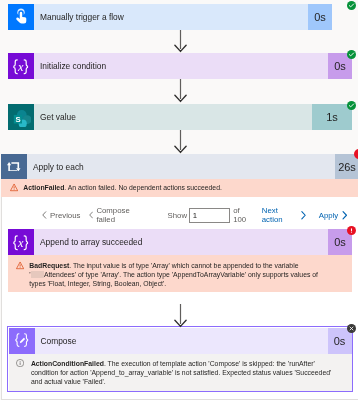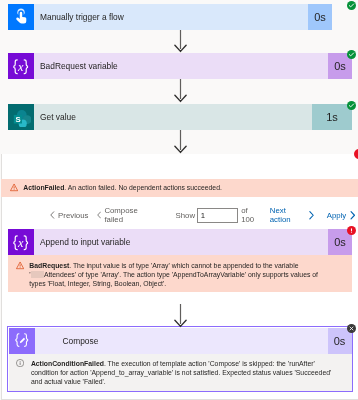--- a/index.html
+++ b/index.html
@@ -73,21 +73,21 @@
   </svg>
 
   <div class="card" id="card2" style="left:8px;top:53px;width:344px;height:26px;background:#ebddf7;">
     <div class="icon" style="background:#770bd6;">
       <svg width="23.4" height="17.2" viewBox="0 0 24 21" aria-hidden="true" style="position:relative;top:1.8px;">
         <path d="M7.7 1.1c-1.7 0-2.4.9-2.4 2.3v2.9c0 1.4-.6 2.2-1.6 2.4v1.6c1 .2 1.6 1 1.6 2.4v2.9c0 1.4.7 2.3 2.4 2.3" stroke="#fff" stroke-width="1.45" fill="none" stroke-linecap="round" stroke-linejoin="round"></path>
         <path d="M16.3 1.1c1.7 0 2.4.9 2.4 2.3v2.9c0 1.4.6 2.2 1.6 2.4v1.6c-1 .2-1.6 1-1.6 2.4v2.9c0 1.4-.7 2.3-2.4 2.3" stroke="#fff" stroke-width="1.45" fill="none" stroke-linecap="round" stroke-linejoin="round"></path>
         <text x="12.1" y="14.5" text-anchor="middle" font-family="Liberation Serif,serif" font-style="italic" font-size="15" fill="#fff">x</text>
       </svg>
     </div>
-    <div class="label">BadRequest variable</div>
+    <div class="label">Initialize condition</div>
     <div class="dur" style="background:#c79ceb;width:24px;">0s</div>
   </div>
   <div class="badge" style="left:346.5px;top:50px;background:#06923a;">
     <svg width="7" height="7" viewBox="0 0 12 12">
       <path d="M2.2 6.1 4.6 8.4 9.7 3.3" stroke="#fff" stroke-width="1.6" fill="none" stroke-linecap="round" stroke-linejoin="round"></path>
     </svg>
   </div>
 
   <svg class="arrow" style="left:174px;top:79px;" width="13" height="24" viewBox="0 0 13 24">
     <path d="M6.5 0 V20" stroke="#605e5c" stroke-width="1.2" fill="none"></path>
@@ -113,41 +113,53 @@
     </svg>
   </div>
 
   <svg class="arrow" style="left:174px;top:130px;" width="13" height="24" viewBox="0 0 13 24">
     <path d="M6.5 0 V20" stroke="#605e5c" stroke-width="1.2" fill="none"></path>
     <path d="M0.9 16.2 6.5 22.4 12.1 16.2" stroke="#323130" stroke-width="1.4" fill="none" stroke-linecap="round" stroke-linejoin="round"></path>
   </svg>
 
   <div class="feach" style="left:1px;top:154px;width:358px;height:246px;border:1px solid #e1dfdd;border-top:none;"></div>
 
+  <div class="card" id="card4" style="left:1px;top:154px;width:358px;height:25px;background:#e3e7ef;">
+    <div class="icon" style="background:#486993;">
+      <svg width="13.5" height="9.8" viewBox="0 0 27 19.6" aria-hidden="true">
+        <path fill="#fff" d="M4.2 0 8.4 6.4H0z"></path>
+        <path fill="#fff" d="M2.6 5.4h3.2v11h14.4v3.2H2.6z"></path>
+        <path fill="#fff" d="M8.8 0.4h15.4v12.8H21V3.6H8.8z"></path>
+        <path fill="#fff" d="M22.6 19 18.2 12.6H27z"></path>
+      </svg>
+    </div>
+    <div class="label">Apply to each</div>
+    <div class="dur" style="background:#b5c4d6;width:24px;">26s</div>
+  </div>
   <div class="badge" style="left:353.5px;top:149px;background:#e81123;width:10px;height:10px;">
     <svg width="8" height="8" viewBox="0 0 12 12">
       <rect x="5.1" y="2.2" width="1.8" height="4.6" rx="0.9" fill="#fff"></rect>
       <circle cx="6" cy="8.7" r="1.05" fill="#fff"></circle>
     </svg>
   </div>
 
   <div class="msg" style="left:1px;top:179px;width:358px;height:18px;background:#fdd8cc;padding:4.2px 8px 0 8.5px;">
     <div class="mico" style="width:8.2px;">
       <svg width="8.2" height="8.7" viewBox="0 0 16 17">
         <path d="M8 1.9 15.1 15.1H0.9z" fill="none" stroke="#d83b01" stroke-width="1.3" stroke-linejoin="round"></path>
         <rect x="7.3" y="6.6" width="1.4" height="4.1" fill="#d83b01"></rect>
         <rect x="7.3" y="11.6" width="1.4" height="1.4" fill="#d83b01"></rect>
       </svg>
     </div>
     <div class="mtxt" style="padding-left:5.6px;">
       <b>ActionFailed</b><span>. An action failed. No dependent actions succeeded.</span>
     </div>
   </div>
 
-  <div class="pager" style="left:18px;top:205.3px;width:337px;height:20px;">
+  <div class="pager" style="left:10px;top:205.3px;width:337px;height:20px;">
     <div class="lk" style="margin-left:32.3px;color:#a19f9d;">
       <svg width="4.5" height="8" viewBox="0 0 6 10">
         <path d="M5 .7 1 5l4 4.3" fill="none" stroke="#605e5c" stroke-width="1.1" stroke-linecap="round" stroke-linejoin="round"></path>
       </svg>
       <span style="padding-left:3.3px;color:#605e5c;">Previous</span>
     </div>
     <div class="lk" style="margin-left:8.5px;">
       <svg width="4.5" height="8" viewBox="0 0 6 10">
         <path d="M5 .7 1 5l4 4.3" fill="none" stroke="#605e5c" stroke-width="1.1" stroke-linecap="round" stroke-linejoin="round"></path>
       </svg>
@@ -171,21 +183,21 @@
   </div>
 
   <div class="card" id="card5" style="left:8px;top:229px;width:344px;height:26px;background:#ebddf7;">
     <div class="icon" style="background:#770bd6;">
       <svg width="23.4" height="17.2" viewBox="0 0 24 21" aria-hidden="true" style="position:relative;top:1.8px;">
         <path d="M7.7 1.1c-1.7 0-2.4.9-2.4 2.3v2.9c0 1.4-.6 2.2-1.6 2.4v1.6c1 .2 1.6 1 1.6 2.4v2.9c0 1.4.7 2.3 2.4 2.3" stroke="#fff" stroke-width="1.45" fill="none" stroke-linecap="round" stroke-linejoin="round"></path>
         <path d="M16.3 1.1c1.7 0 2.4.9 2.4 2.3v2.9c0 1.4.6 2.2 1.6 2.4v1.6c-1 .2-1.6 1-1.6 2.4v2.9c0 1.4-.7 2.3-2.4 2.3" stroke="#fff" stroke-width="1.45" fill="none" stroke-linecap="round" stroke-linejoin="round"></path>
         <text x="12.1" y="14.5" text-anchor="middle" font-family="Liberation Serif,serif" font-style="italic" font-size="15" fill="#fff">x</text>
       </svg>
     </div>
-    <div class="label">Append to input variable</div>
+    <div class="label">Append to array succeeded</div>
     <div class="dur" style="background:#c79ceb;width:24px;">0s</div>
   </div>
   <div class="badge" style="left:346.5px;top:226px;background:#e81123;">
     <svg width="7" height="7" viewBox="0 0 12 12">
       <rect x="5.1" y="2.2" width="1.8" height="4.6" rx="0.9" fill="#fff"></rect>
       <circle cx="6" cy="8.7" r="1.05" fill="#fff"></circle>
     </svg>
   </div>
 
   <div class="msg" style="left:8px;top:255px;width:344px;height:37px;background:#fdd8cc;padding:6.2px 10px 0 7.5px;">
@@ -203,21 +215,21 @@
 
   <div style="position:absolute;left:8px;top:292px;width:344px;height:12px;background:#fff;"></div>
 
   <svg class="arrow" style="left:174px;top:304px;" width="13" height="24" viewBox="0 0 13 24">
     <path d="M6.5 0 V20" stroke="#605e5c" stroke-width="1.2" fill="none"></path>
     <path d="M0.9 16.2 6.5 22.4 12.1 16.2" stroke="#323130" stroke-width="1.4" fill="none" stroke-linecap="round" stroke-linejoin="round"></path>
   </svg>
 
   <div style="position:absolute;left:7px;top:326px;width:346px;height:66px;border:1.5px solid #8c6cfc;box-sizing:border-box;"></div>
 
-  <div class="card" id="card6" style="left:8.5px;top:327.5px;width:343px;height:26px;background:#ece7fd;gap:22px;">
+  <div class="card" id="card6" style="left:8.5px;top:327.5px;width:343px;height:26px;background:#ece7fd;">
     <div class="icon" style="background:#8c6cfc;">
       <svg width="17.5" height="17.5" viewBox="0 0 24 24" aria-hidden="true">
         <path d="M8.1 2.3c-1.8 0-2.5.95-2.5 2.4v3.1c0 1.4-.65 2.2-1.7 2.4v1.6c1.05.2 1.7 1 1.7 2.4v3.1c0 1.45.7 2.4 2.5 2.4" stroke="#fff" stroke-width="1.5" fill="none" stroke-linecap="round" stroke-linejoin="round"></path>
         <path d="M15.9 2.3c1.8 0 2.5.95 2.5 2.4v3.1c0 1.4.65 2.2 1.7 2.4v1.6c-1.05.2-1.7 1-1.7 2.4v3.1c0 1.45-.7 2.4-2.5 2.4" stroke="#fff" stroke-width="1.5" fill="none" stroke-linecap="round" stroke-linejoin="round"></path>
         <path d="M14.9 7.9 10.2 12.7l-.8 2.6 2.6-.8 4.7-4.8z" fill="#fff"></path>
       </svg>
     </div>
     <div class="label">Compose</div>
     <div class="dur" style="background:#cdc4fb;width:24px;">0s</div>
   </div>

